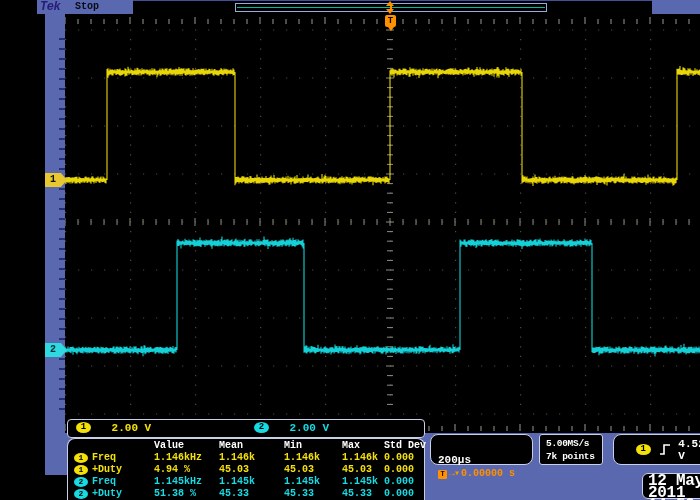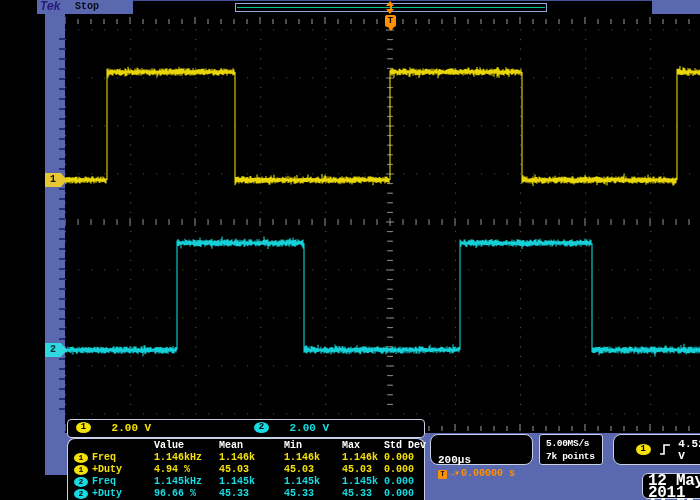--- a/index.html
+++ b/index.html
@@ -155,21 +155,21 @@
     <div class="mrow r-cyn">
       <span><span class="badge b-cyn">2</span><span>Freq</span></span>
       <span>1.145kHz</span>
         <span>1.145k</span>
       <span>1.145k</span>
         <span>1.145k</span>
       <span>0.000</span>
     </div>
     <div class="mrow r-cyn">
       <span><span class="badge b-cyn">2</span><span>+Duty</span></span>
-      <span>96.66 %</span>
+      <span>51.38 %</span>
         <span>45.33</span>
       <span>45.33</span>
         <span>45.33</span>
       <span>0.000</span>
     </div>
   </div>
 
   <div class="blk tb-box">
     <div>200µs</div>
     <div class="tb-pos">

